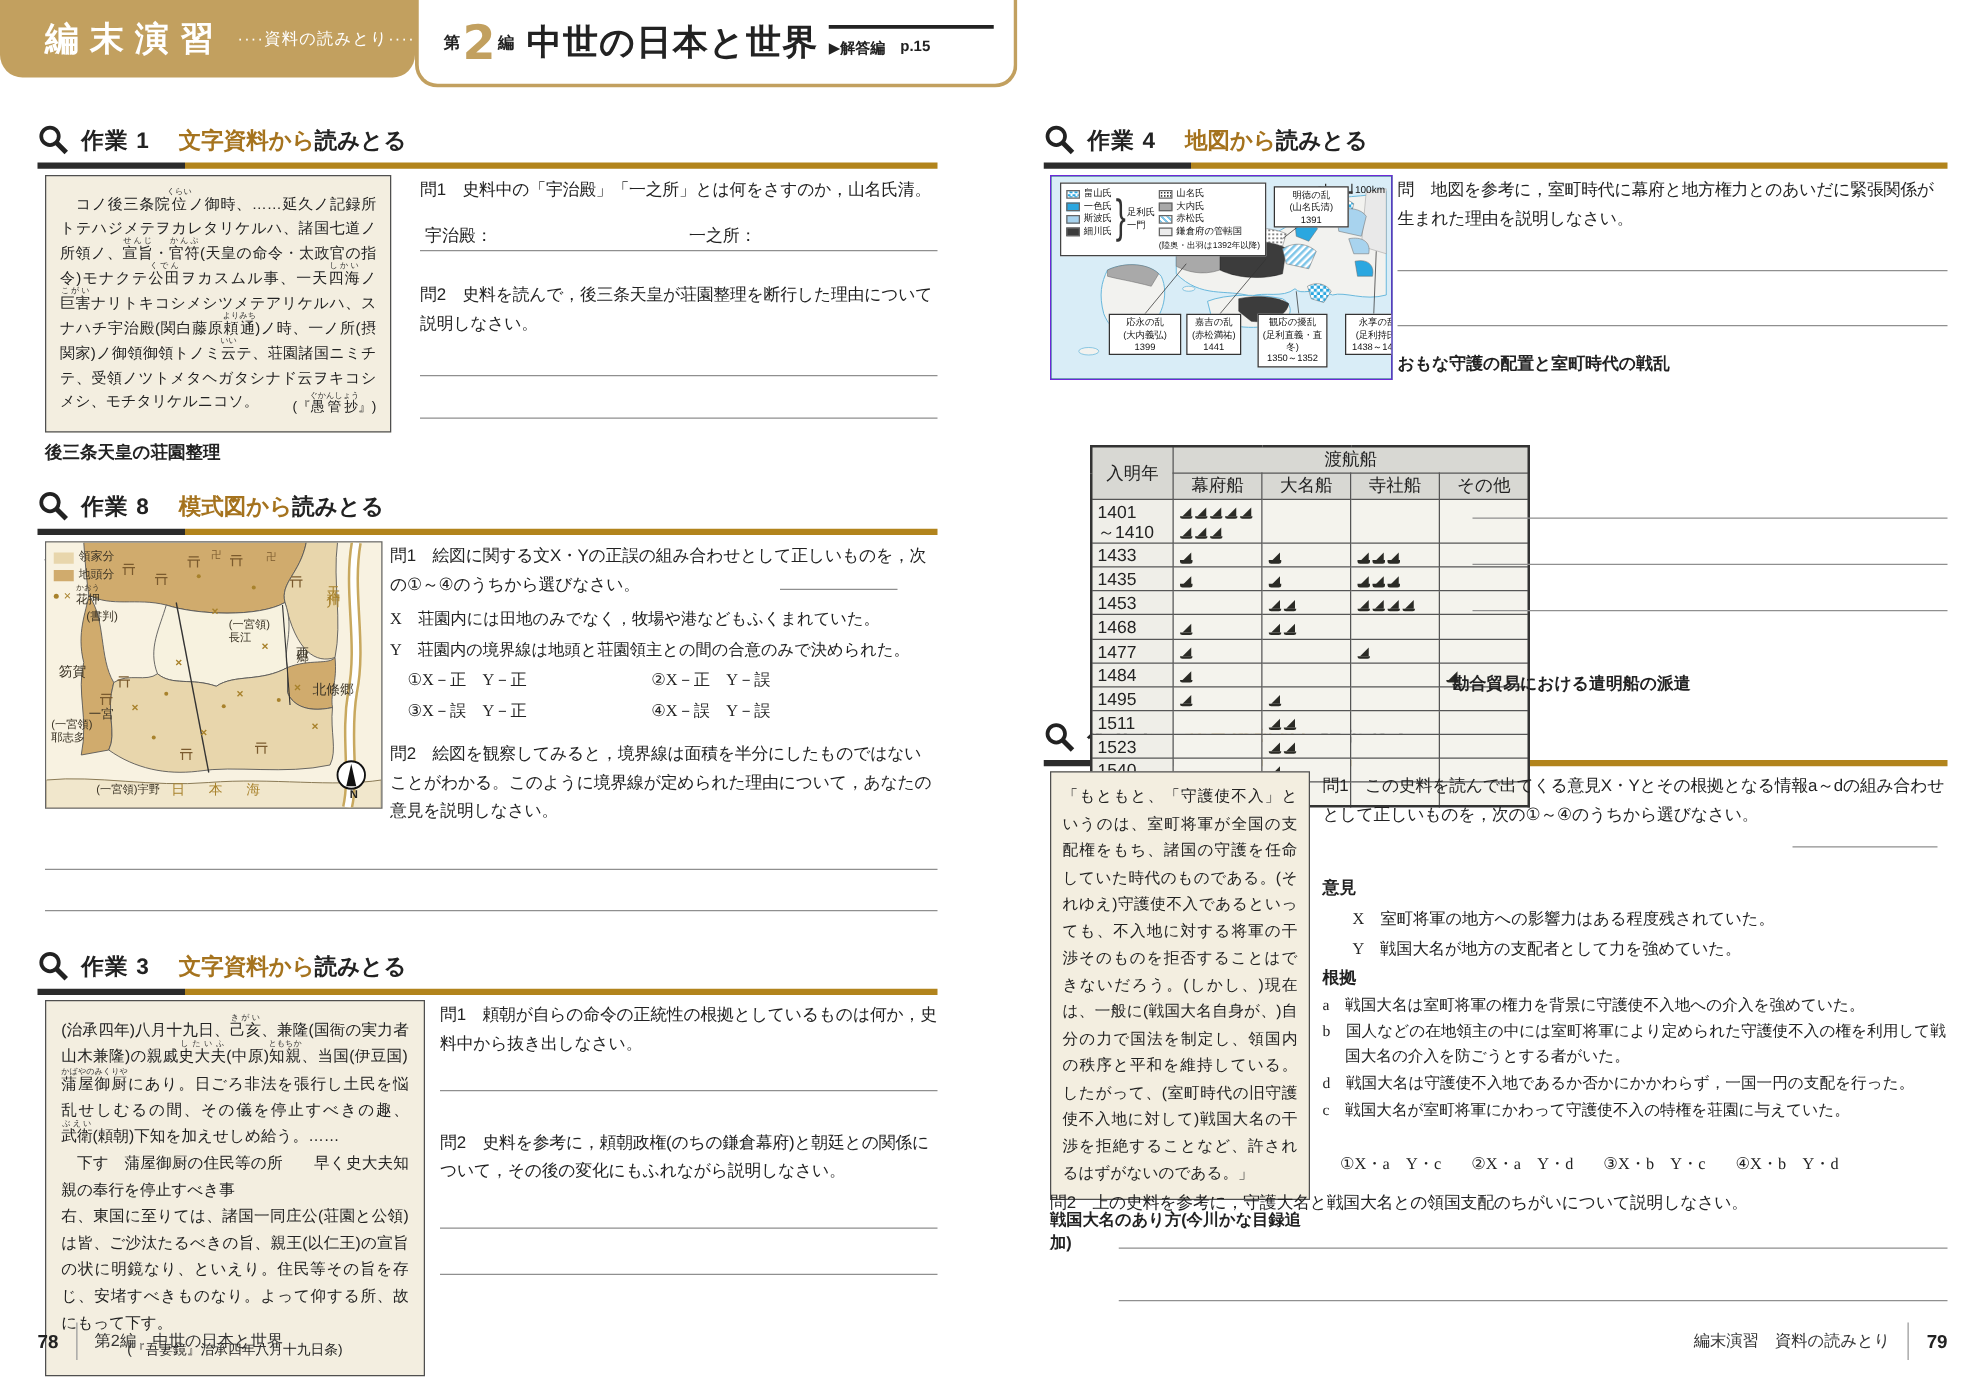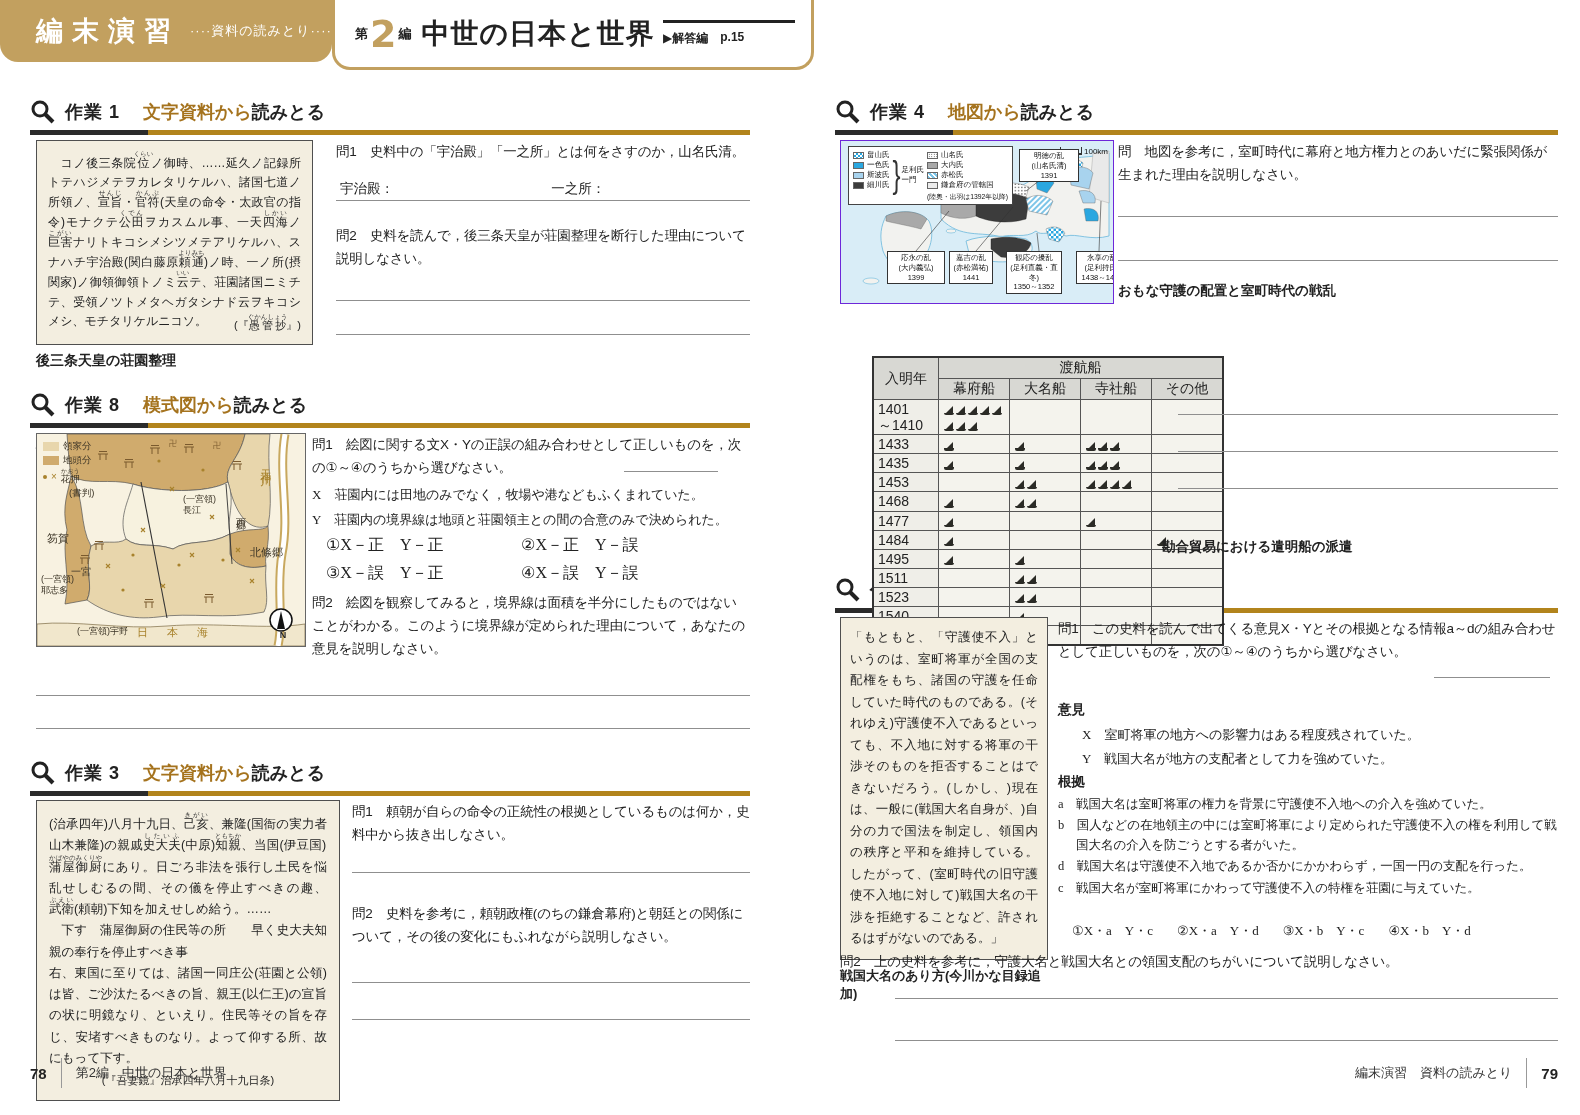--- a/index.html
+++ b/index.html
@@ -35,21 +35,21 @@
   .figcap{font-weight:bold;font-size:14px;margin-top:7px;}
   
   .qblock{position:absolute;}
   .qtext{font-size:13.5px;line-height:1.72;letter-spacing:-0.2px;}
   .aline{position:absolute;left:0;right:0;border-bottom:1.4px solid #8f8f8f;}
   .arow{position:absolute;left:0;right:0;border-bottom:1.4px solid #8f8f8f;height:24px;font-size:13.5px;}
   .arow span{position:absolute;bottom:2px;}
   .sline{position:absolute;border-bottom:1.4px solid #8f8f8f;}
   .serif{font-family:"Liberation Serif","DejaVu Serif",serif;}
   .stmt{position:absolute;font-size:13px;line-height:1.55;}
-  .optgrid{position:absolute;display:grid;grid-template-columns:46% 54%;row-gap:7px;font-size:16px;padding-left:14px;box-sizing:border-box;width:100%;}
+  .optgrid{position:absolute;display:grid;grid-template-columns:46% 54%;row-gap:7px;font-size:13px;padding-left:14px;box-sizing:border-box;width:100%;}
   .optrow{position:absolute;display:flex;gap:24px;font-size:13px;padding-left:14px;}
   .sublabel{position:absolute;font-size:13.5px;font-weight:bold;}
   .oplist{position:absolute;font-size:13px;line-height:1.85;padding-left:24px;}
   .evlist{position:absolute;font-size:12.5px;line-height:1.55;}
   .evlist div{padding-left:18px;text-indent:-18px;margin-bottom:2px;}
   
   .map2{position:absolute;left:36px;top:0;width:268px;height:212px;border:1px solid #666;background:#f8f2e1;overflow:hidden;}
   .m2lab{position:absolute;font-size:10px;color:#3a3325;white-space:pre-line;line-height:1.25;}
   .m2gold{color:#a8822c;}
   .vert{writing-mode:vertical-rl;text-orientation:upright;letter-spacing:3px;}

